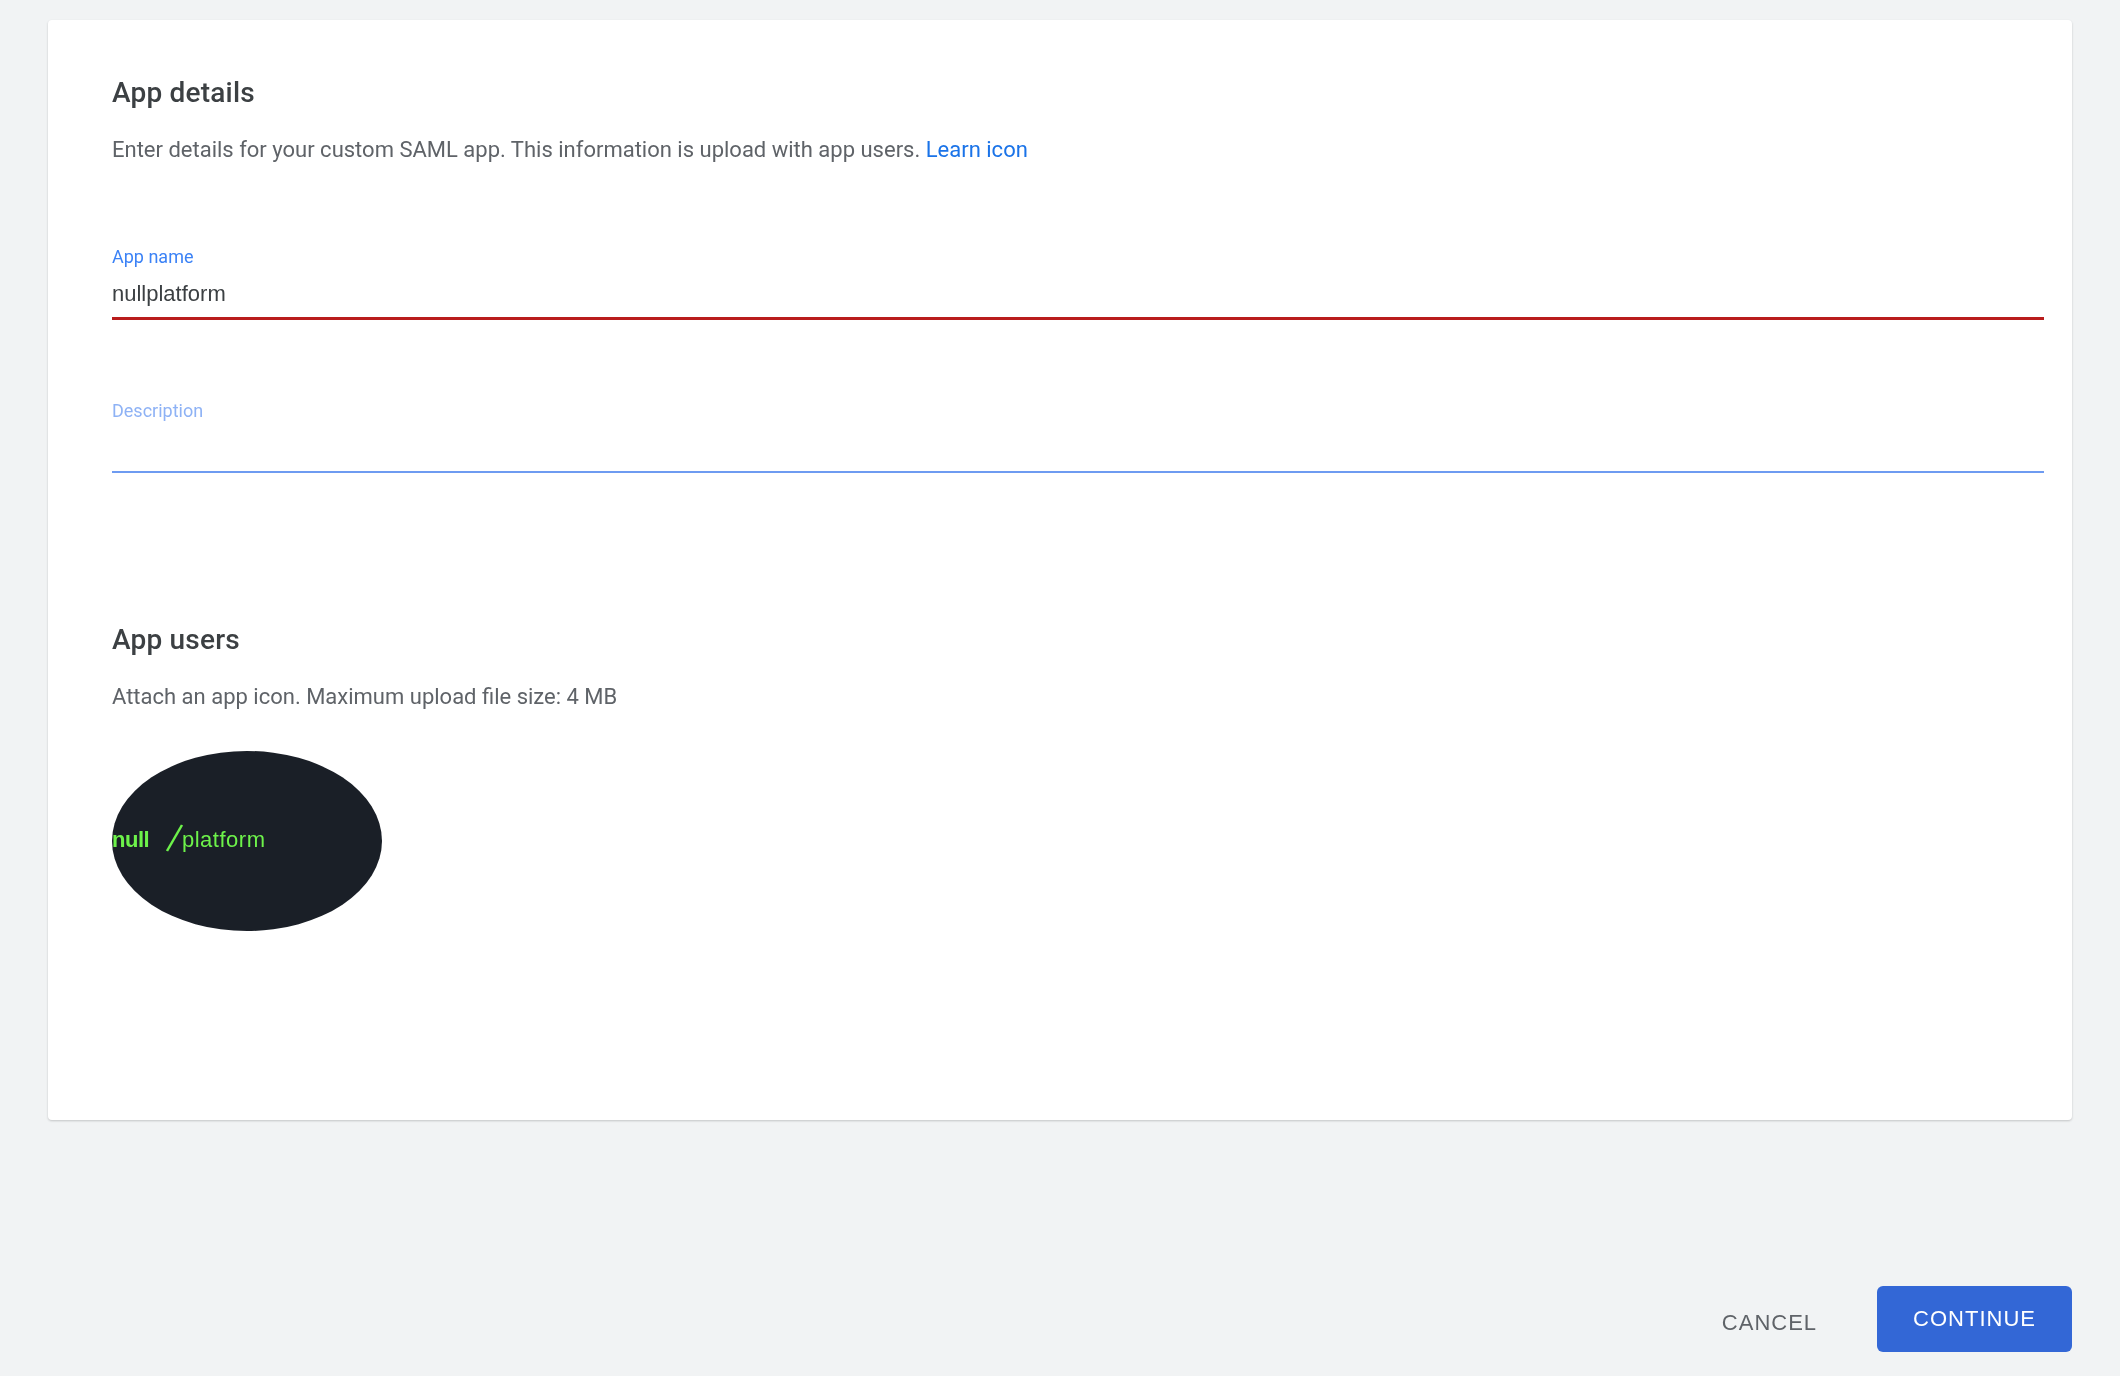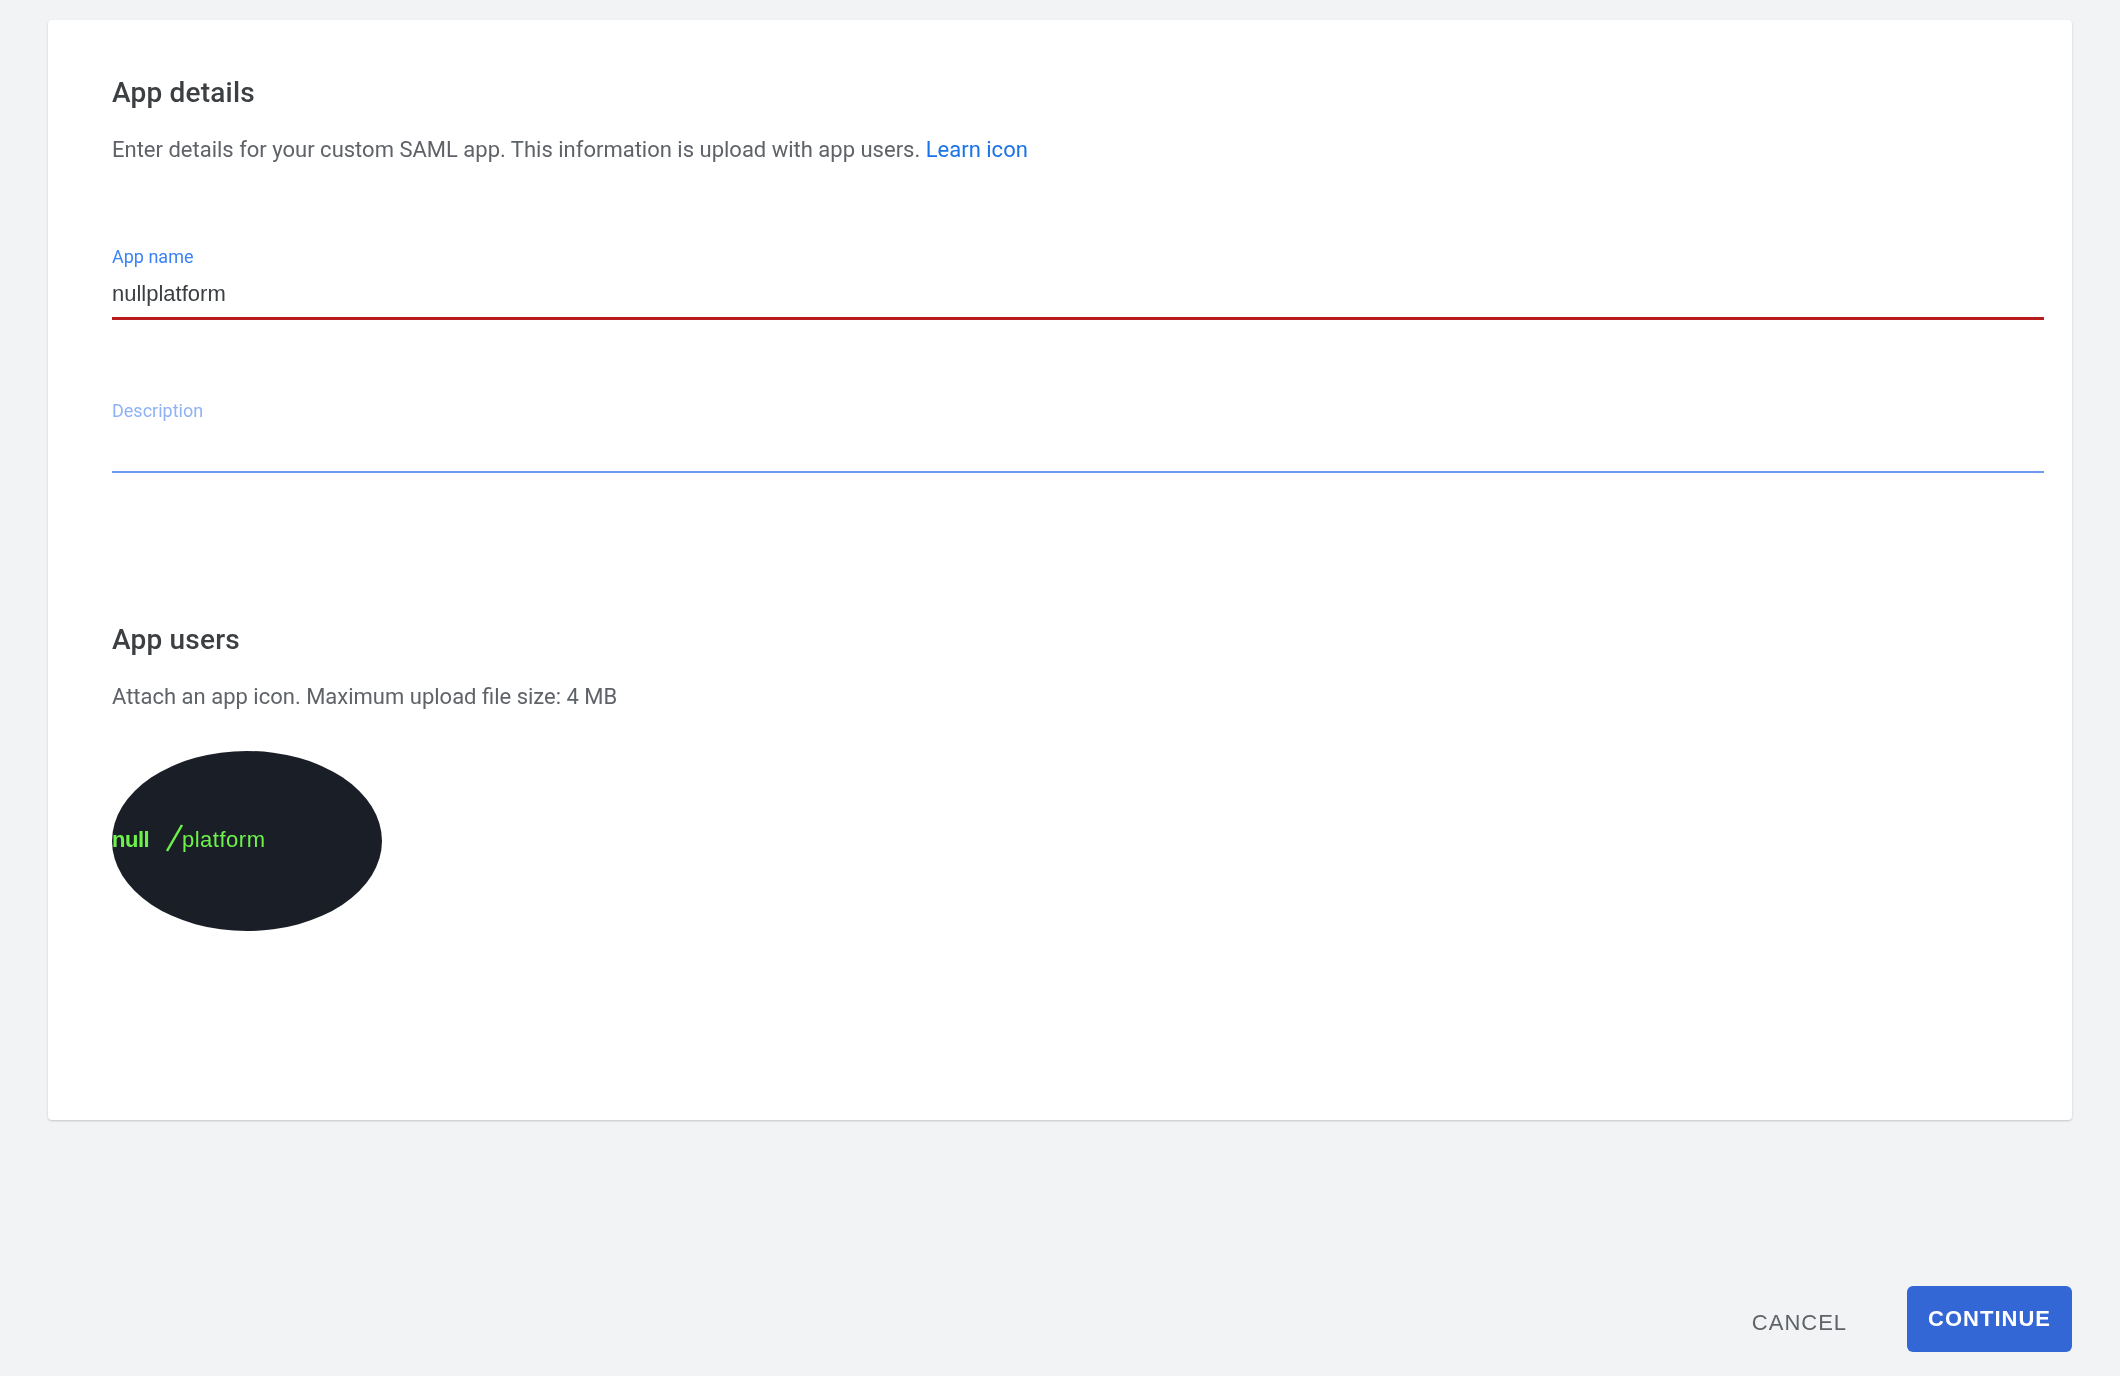--- a/index.html
+++ b/index.html
@@ -119,24 +119,24 @@
       cursor: pointer;
       padding: 16px 12px;
     }
 
     .btn-continue {
       background: #3367d6;
       color: #ffffff;
       border: none;
       border-radius: 6px;
       font-size: 22px;
-      font-weight: 700;
+      font-weight: 400;
       letter-spacing: 1px;
       cursor: pointer;
-      padding: 20px 21px;
+      padding: 20px 36px;
     }
   </style>
 </head>
 <body>
 
 <div class="card">
   <h2 class="section-title">App details</h2>
   <p class="section-subtitle">
     <span>Enter details for your custom SAML app. This information is upload with app users. </span><a class="learn-more">Learn icon</a>
   </p>

